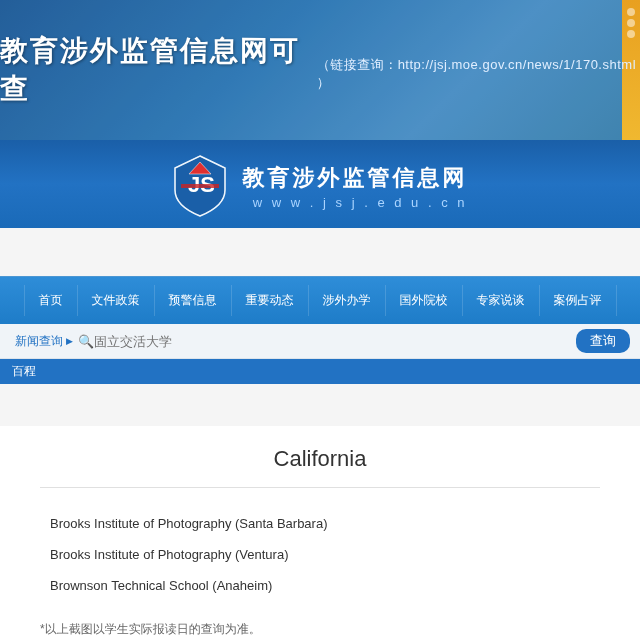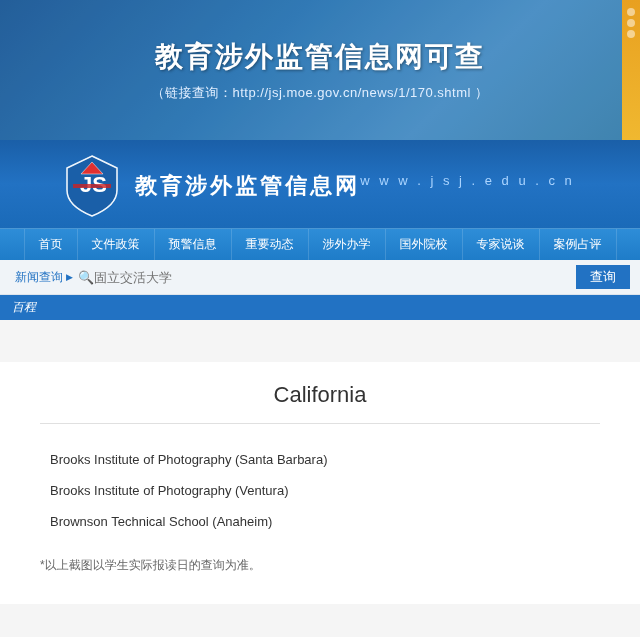--- a/index.html
+++ b/index.html
@@ -11,21 +11,21 @@
       overflow-x: hidden;
     }
 
     
     .hero {
       position: relative;
       width: 100%;
       height: 140px;
       background: linear-gradient(135deg, #2a6fb5 0%, #3a8fd5 40%, #5baae8 70%, #4a9acc 100%);
       display: flex;
-      flex-direction: column;
+      flex-direction: row;
       align-items: center;
       justify-content: center;
       overflow: hidden;
     }
     .hero::before {
       content: '';
       position: absolute;
       top: 0; left: 0; right: 0; bottom: 0;
       background: rgba(0,0,0,0.15);
     }
@@ -55,22 +55,22 @@
       justify-content: center;
       gap: 16px;
     }
     .logo-shield {
       width: 54px;
       height: 64px;
       flex-shrink: 0;
     }
     .site-info {
       display: flex;
-      flex-direction: row;
-      align-items: flex-start;
+      flex-direction: column;
+      align-items: flex-end;
     }
     .site-name {
       font-size: 22px;
       font-weight: bold;
       color: #fff;
       letter-spacing: 3px;
     }
     .site-url {
       font-size: 13px;
       color: #aad4ff;
@@ -78,22 +78,23 @@
       margin-top: 2px;
     }
 
     
     .nav-bar {
       width: 100%;
       background: linear-gradient(180deg, #2e8dd8 0%, #1e7cc8 100%);
       display: flex;
       align-items: center;
       justify-content: center;
-      padding: 0;
+      padding: 8px;
       border-top: 1px solid rgba(255,255,255,0.2);
+      margin-top: 48px;
     }
     .nav-item {
       color: #fff;
       font-size: 12px;
       padding: 7px 14px;
       cursor: pointer;
       white-space: nowrap;
       border-right: 1px solid rgba(255,255,255,0.15);
     }
     .nav-item:first-child { border-left: 1px solid rgba(255,255,255,0.15); }
@@ -135,36 +136,35 @@
       outline: none;
       font-family: inherit;
     }
     .search-btn {
       background: #2272c3;
       color: #fff;
       border: none;
       padding: 3px 14px;
       font-size: 13px;
       cursor: pointer;
-      border-radius: 0;
+      border-radius: 10px;
       font-family: inherit;
     }
 
     
     .breadcrumb-bar {
       width: 100%;
       background: #2272c3;
       padding: 4px 12px;
       display: flex;
       align-items: center;
     }
     .breadcrumb-text {
       color: #fff;
       font-size: 12px;
-      font-style: italic;
     }
 
     
     .main-content {
       width: 100%;
       background: #fff;
       padding: 20px 40px 30px 40px;
       margin-top: 42px;
     }
 

